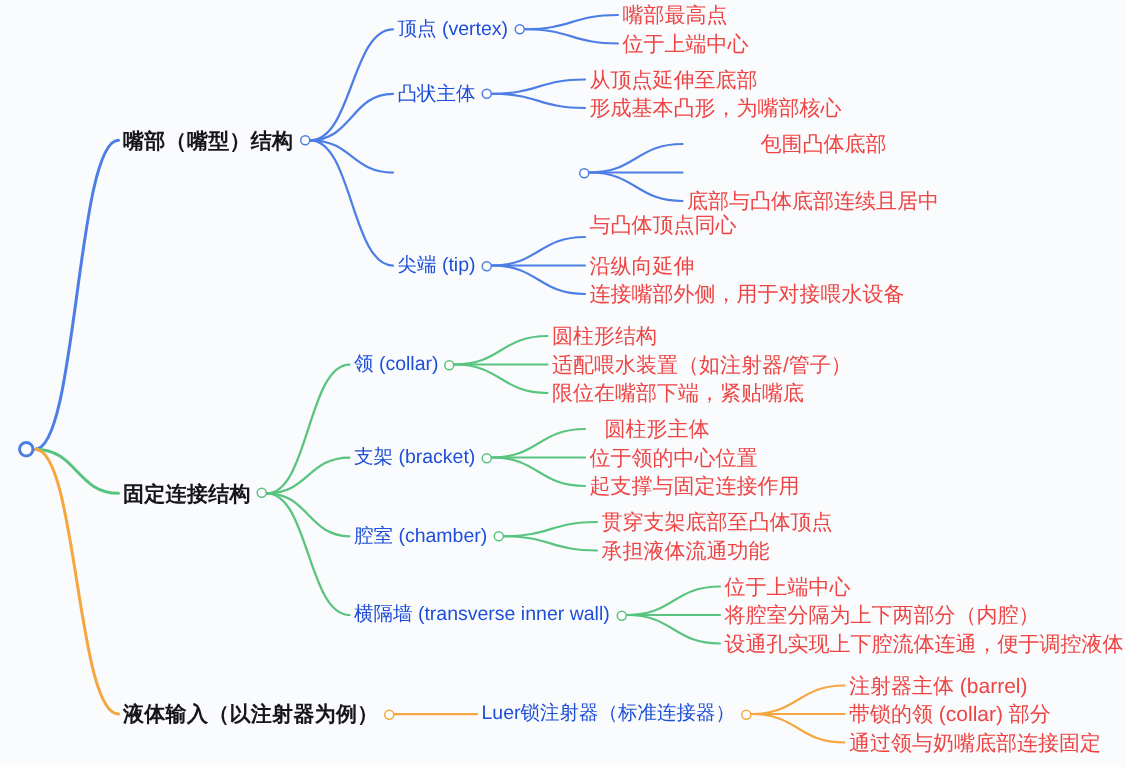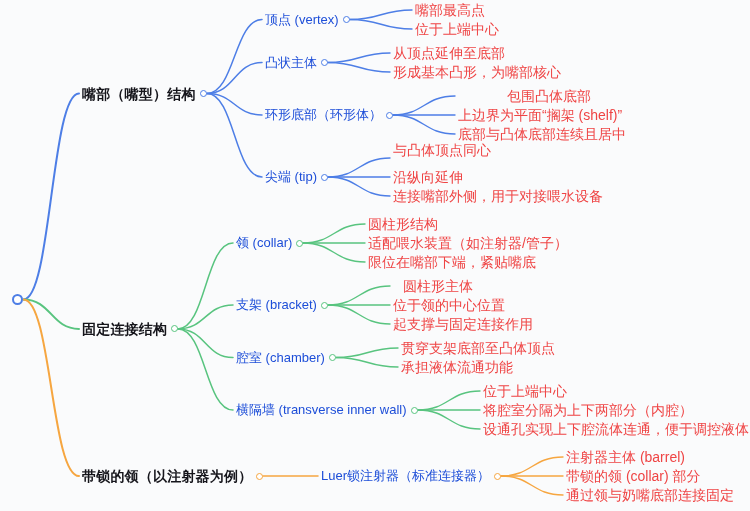--- a/index.html
+++ b/index.html
@@ -76,24 +76,22 @@
     <div class="node l1" style="left: 82px; top: 93.5px;">嘴部（嘴型）结构</div>
     <span class="dot" style="left: 200px; top: 90px; width: 7px; height: 7px; border-color: rgb(77, 126, 230);"></span>
     <div class="node l2" style="left: 265px; top: 19.5px;">顶点 (vertex)</div>
     <span class="dot" style="left: 343px; top: 16px; width: 7px; height: 7px; border-color: rgb(77, 126, 230);"></span>
     <div class="node l3" style="left: 415px; top: 10px;">嘴部最高点</div>
     <div class="node l3" style="left: 415px; top: 29px;">位于上端中心</div>
     <div class="node l2" style="left: 265px; top: 62.5px;">凸状主体</div>
     <span class="dot" style="left: 321px; top: 59px; width: 7px; height: 7px; border-color: rgb(77, 126, 230);"></span>
     <div class="node l3" style="left: 393px; top: 53px;">从顶点延伸至底部</div>
     <div class="node l3" style="left: 393px; top: 72px;">形成基本凸形，为嘴部核心</div>
-    <div class="node l2" style="left: 265px; top: 115px;">环形底部（环形体）</div>
     <span class="dot" style="left: 386px; top: 111.5px; width: 7px; height: 7px; border-color: rgb(77, 126, 230);"></span>
     <div class="node l3" style="left: 472px; top: 96px; margin-left: 35px;">包围凸体底部</div>
-    <div class="node l3" style="left: 458px; top: 115px;">上边界为平面“搁架 (shelf)”</div>
     <div class="node l3" style="left: 458px; top: 134px;">底部与凸体底部连续且居中</div>
     <div class="node l2" style="left: 265px; top: 177px;">尖端 (tip)</div>
     <span class="dot" style="left: 321px; top: 173.5px; width: 7px; height: 7px; border-color: rgb(77, 126, 230);"></span>
     <div class="node l3" style="left: 393px; top: 150px;">与凸体顶点同心</div>
     <div class="node l3" style="left: 393px; top: 177px;">沿纵向延伸</div>
     <div class="node l3" style="left: 393px; top: 196px;">连接嘴部外侧，用于对接喂水设备</div>
     <div class="node l1" style="left: 82px; top: 328.875px;">固定连接结构</div>
     <span class="dot" style="left: 171px; top: 325.375px; width: 7px; height: 7px; border-color: rgb(88, 196, 127);"></span>
     <div class="node l2" style="left: 236px; top: 243px;">领 (collar)</div>
     <span class="dot" style="left: 296px; top: 239.5px; width: 7px; height: 7px; border-color: rgb(88, 196, 127);"></span>
@@ -107,20 +105,20 @@
     <div class="node l3" style="left: 393px; top: 305px;">位于领的中心位置</div>
     <div class="node l2" style="left: 236px; top: 357.5px;">腔室 (chamber)</div>
     <span class="dot" style="left: 329px; top: 354px; width: 7px; height: 7px; border-color: rgb(88, 196, 127);"></span>
     <div class="node l3" style="left: 401px; top: 348px;">贯穿支架底部至凸体顶点</div>
     <div class="node l3" style="left: 401px; top: 367px;">承担液体流通功能</div>
     <div class="node l2" style="left: 236px; top: 410px;">横隔墙 (transverse inner wall)</div>
     <span class="dot" style="left: 411px; top: 406.5px; width: 7px; height: 7px; border-color: rgb(88, 196, 127);"></span>
     <div class="node l3" style="left: 483px; top: 391px;">位于上端中心</div>
     <div class="node l3" style="left: 483px; top: 410px;">将腔室分隔为上下两部分（内腔）</div>
     <div class="node l3" style="left: 483px; top: 429px;">设通孔实现上下腔流体连通，便于调控液体</div>
-    <div class="node l1" style="left: 82px; top: 476px;">带锁的领（以注射器为例）</div>
+    <div class="node l1" style="left: 82px; top: 476px;">液体输入（以注射器为例）</div>
     <span class="dot" style="left: 256px; top: 472.5px; width: 7px; height: 7px; border-color: rgb(246, 166, 64);"></span>
     <div class="node l2" style="left: 321px; top: 476px;">Luer锁注射器（标准连接器）</div>
     <span class="dot" style="left: 494px; top: 472.5px; width: 7px; height: 7px; border-color: rgb(246, 166, 64);"></span>
     <div class="node l3" style="left: 566px; top: 457px;">注射器主体 (barrel)</div>
     <div class="node l3" style="left: 566px; top: 476px;">带锁的领 (collar) 部分</div>
     <div class="node l3" style="left: 566px; top: 495px;">通过领与奶嘴底部连接固定</div>
   </div>
 
 </body></html>

